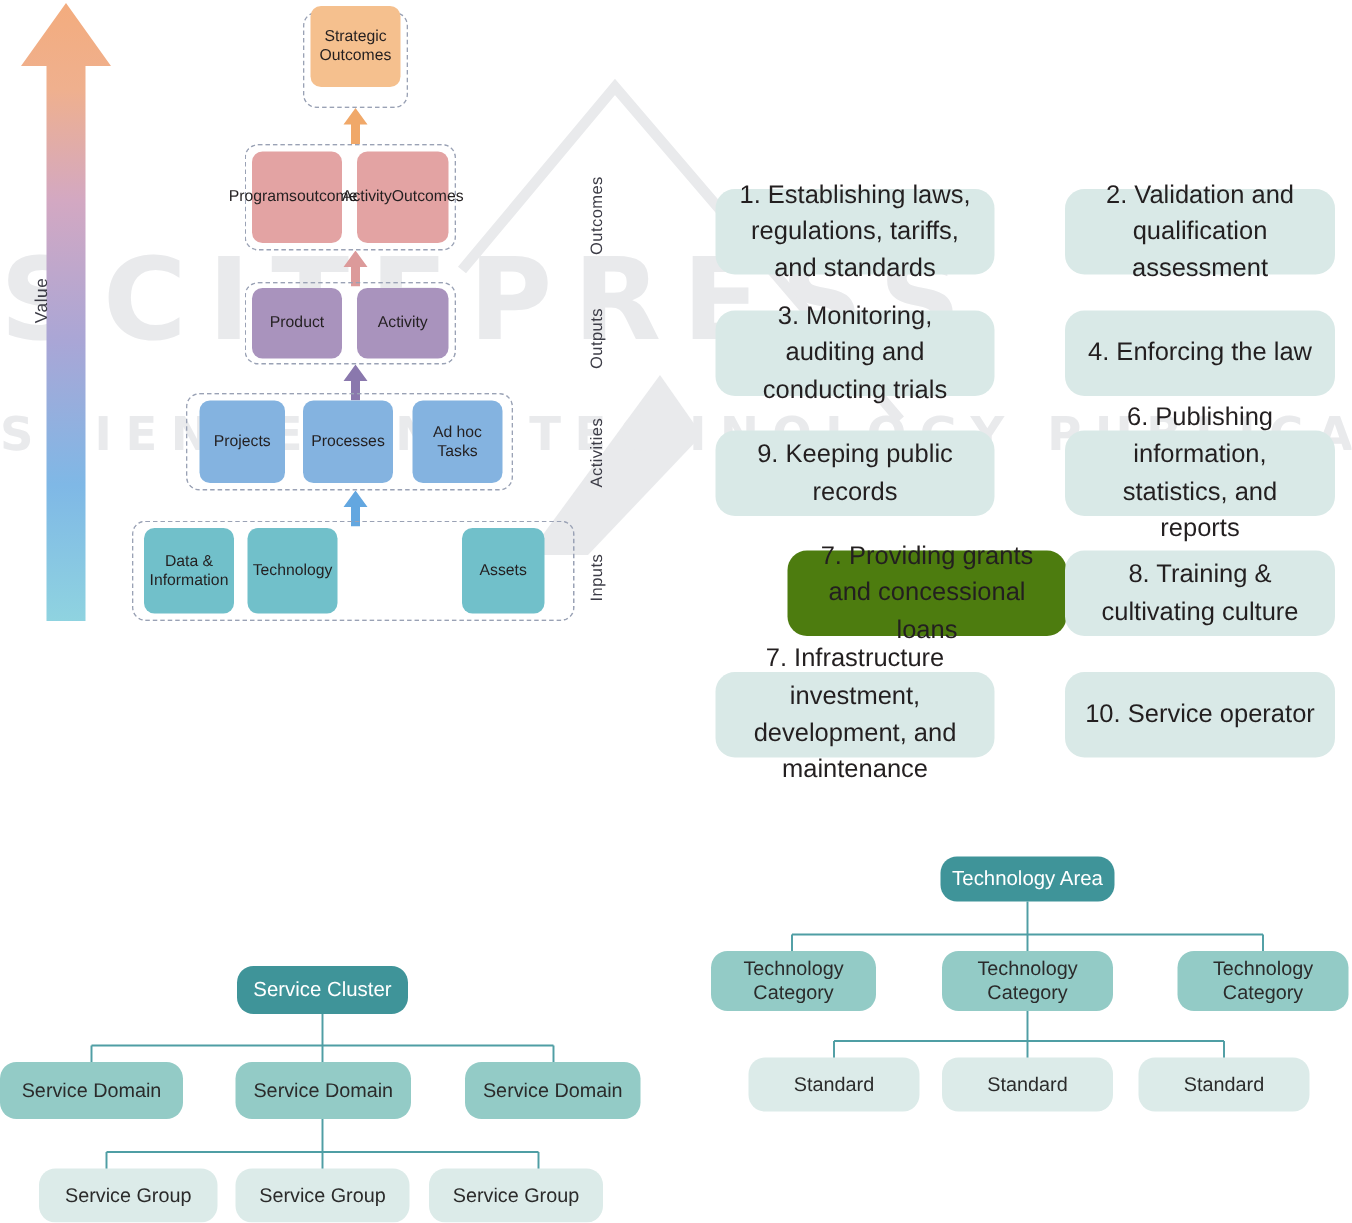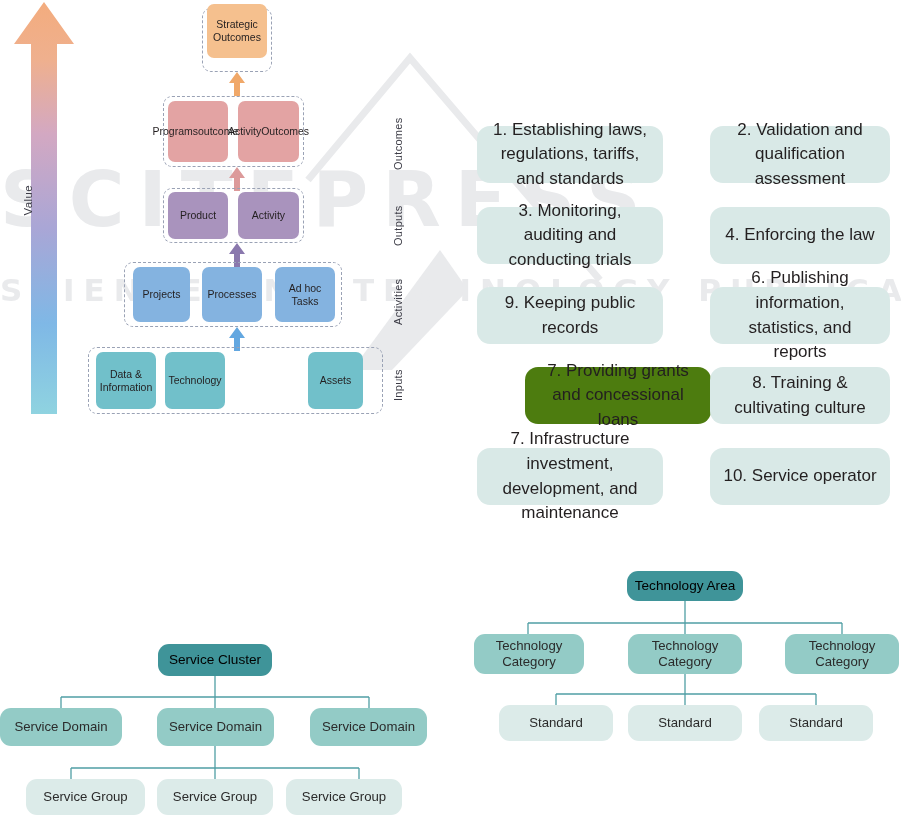--- a/index.html
+++ b/index.html
@@ -155,21 +155,21 @@
     border-radius: 11px;
     display: flex;
     align-items: center;
     justify-content: center;
     text-align: center;
     line-height: 1.22;
     font-size: 13.2px;
     color: #2b2b2b;
     padding: 2px 6px;
   }
-  .hnode.lvl1 { color: #000000; font-size: 13.6px; }
+  .hnode.lvl1 { color: #ffffff; font-size: 13.6px; }
   .connector { position: absolute; }
 </style>
 </head>
 <body>
 
 <div class="watermark">
   <svg class="wm-slash" viewBox="0 0 330 330">
     <path d="M8 140 L110 18 L300 240" fill="none" stroke="#e9eaec" stroke-width="7"></path>
     <path d="M52 330 L140 210 L168 250 L92 330 Z" fill="#e9eaec"></path>
   </svg>

